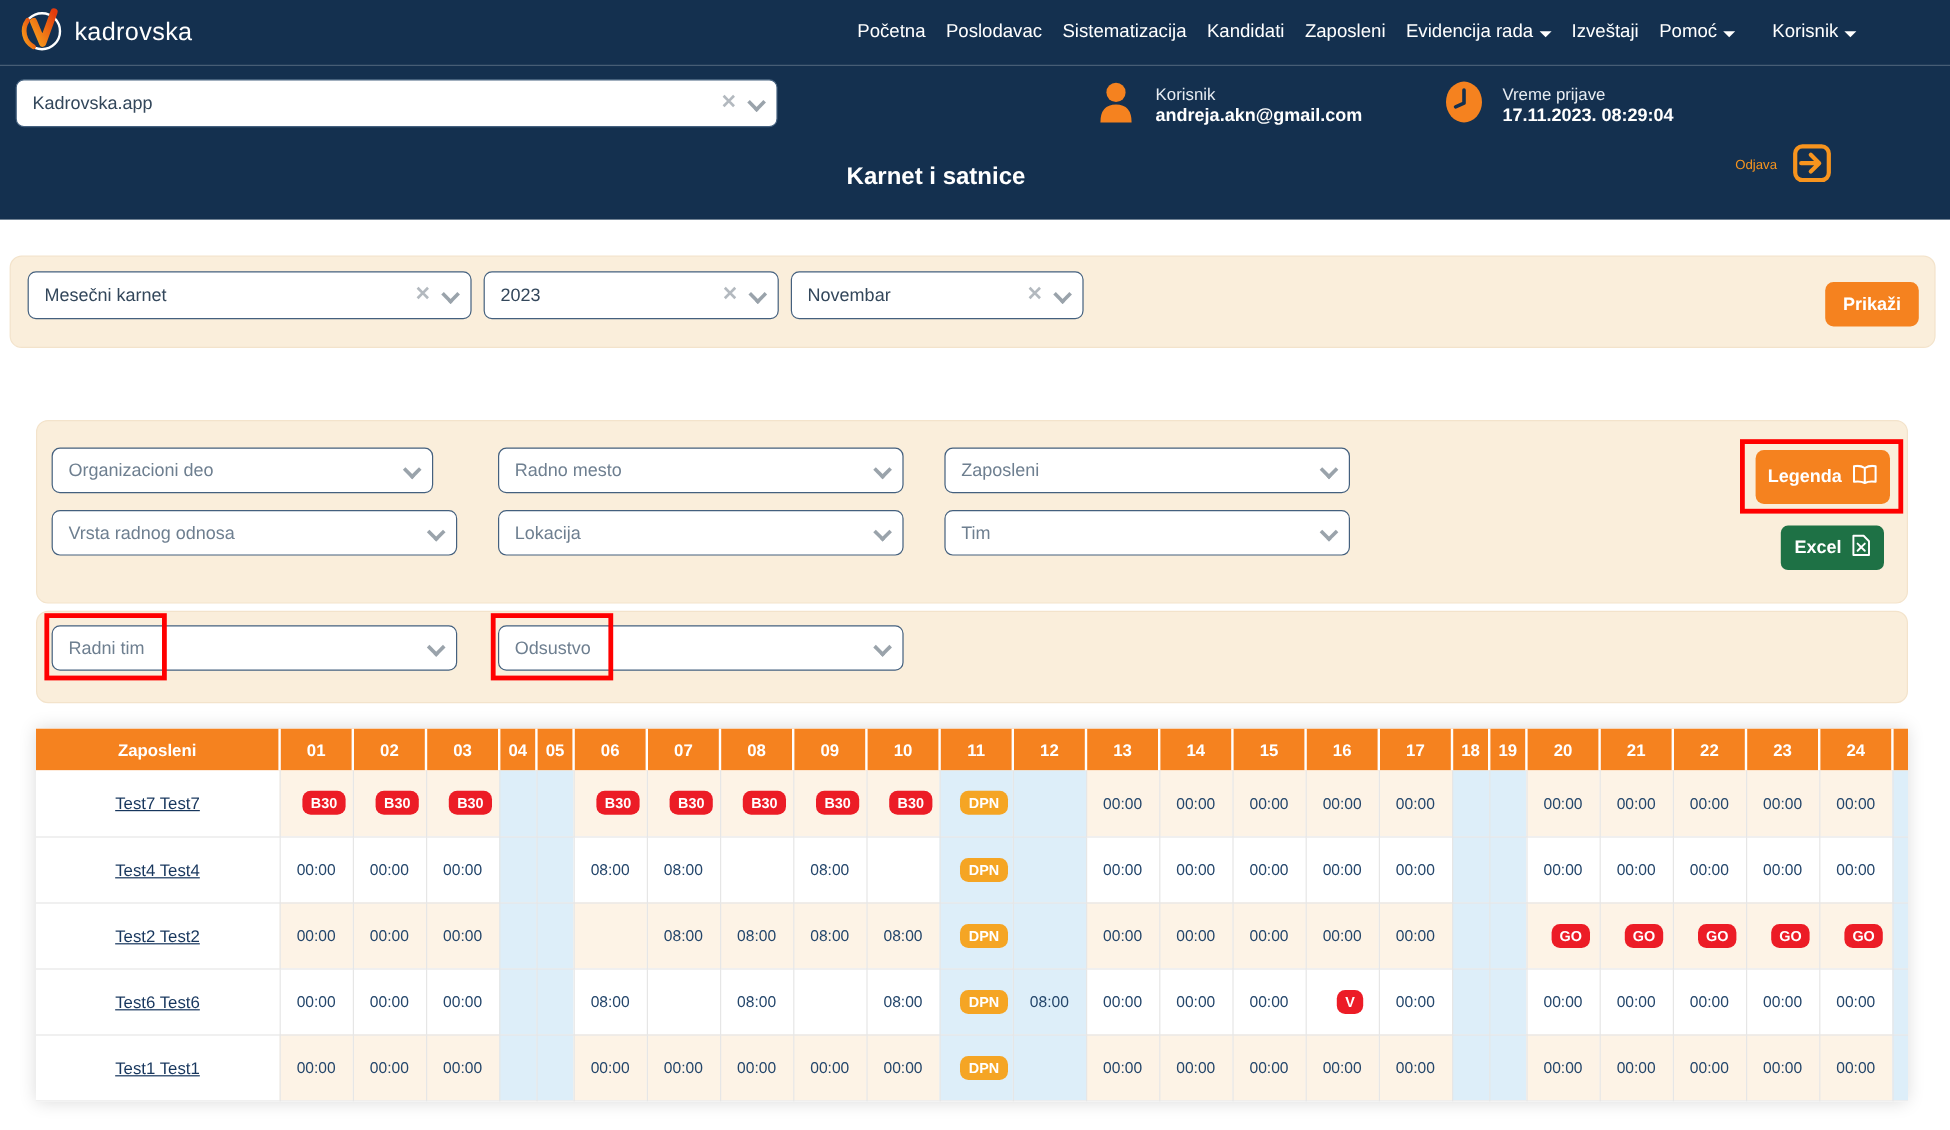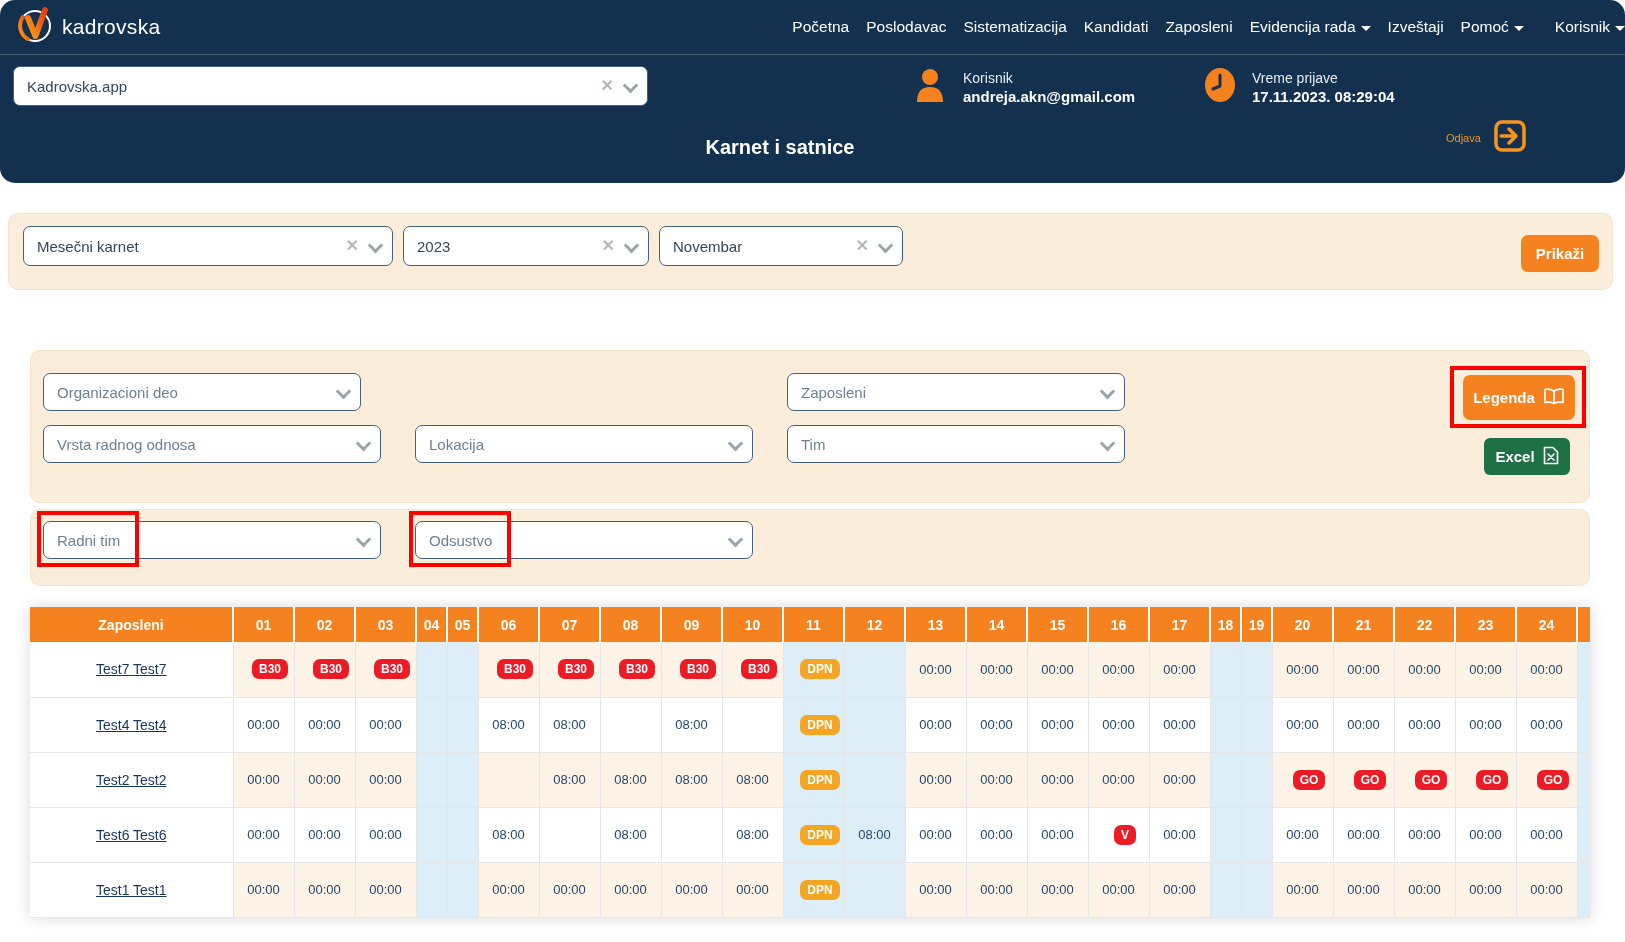--- a/index.html
+++ b/index.html
@@ -1,23 +1,23 @@
 <!DOCTYPE html>
 <html><head>
 <meta charset="utf-8">
 <style>
   * { margin:0; padding:0; box-sizing:border-box; }
   html,body { width:1625px; height:942px; background:#fff; font-family:"Liberation Sans", sans-serif; position:relative; overflow:hidden; }
 
   
-  .topbar { position:absolute; left:0; top:0; width:1625px; height:183px; background:#14304f;border-radius:15px; }
+  .topbar { position:absolute; left:0; top:0; width:1625px; height:183px; background:#14304f; }
   .nav-row { position:relative; height:55px; border-bottom:1px solid rgba(255,255,255,.22); display:flex; align-items:center; }
   .brand { display:flex; align-items:center; gap:8px; padding-left:16px; }
   .brand-text { color:#fff; font-size:21px; font-weight:400; letter-spacing:.3px; }
-  .nav-menu { margin-left:auto; display:flex; align-items:center; gap:17px; }
+  .nav-menu { margin-left:auto; display:flex; align-items:center; gap:17px; padding-right:78px; }
   .nav-item { color:#fff; font-size:15.5px; display:flex; align-items:center; gap:5px; cursor:pointer; white-space:nowrap; }
   .nav-item.gap { margin-left:14px; }
   .caret { width:0; height:0; border-left:5px solid transparent; border-right:5px solid transparent; border-top:5px solid #fff; margin-top:2px; }
 
   .sub-row { position:relative; height:70px; }
   .select { background:#fff; border:1px solid #44607e; border-radius:7px; display:flex; align-items:center; padding:0 10px 0 13px; height:40px; position:absolute; }
   .select .lbl { flex:1; font-size:15px; color:#33475b; white-space:nowrap; overflow:hidden; }
   .select.ph .lbl { color:#6e7f90; }
   .x-icon { color:#b3b9bf; font-weight:bold; font-size:16px; margin-right:9px; line-height:1; }
   .chev { width:14px; height:12px; position:relative; flex:none; }
@@ -196,20 +196,24 @@
     <span>Excel</span>
     <span>
       <svg width="16" height="19" viewBox="0 0 16 19">
         <path d="M1.5 1.5 L10 1.5 L14.5 6 L14.5 17.5 L1.5 17.5 Z" fill="none" stroke="#fff" stroke-width="1.6" stroke-linejoin="round"></path>
         <path d="M5 8 L11 14 M11 8 L5 14" stroke="#fff" stroke-width="1.6" stroke-linecap="round"></path>
       </svg>
     </span>
   </button>
 <div class="select ph" style="left: 12px; top: 22px; width: 318px; height: 38px;">
       <span class="lbl">Organizacioni deo</span>
+      <span class="chev"></span>
+    </div>
+    <div class="select ph" style="left: 384px; top: 22px; width: 338px; height: 38px;">
+      <span class="lbl">Radno mesto</span>
       <span class="chev"></span>
     </div>
     <div class="select ph" style="left: 756px; top: 22px; width: 338px; height: 38px;">
       <span class="lbl">Zaposleni</span>
       <span class="chev"></span>
     </div>
     <div class="select ph" style="left: 384px; top: 74px; width: 338px; height: 38px;">
       <span class="lbl">Lokacija</span>
       <span class="chev"></span>
     </div>

